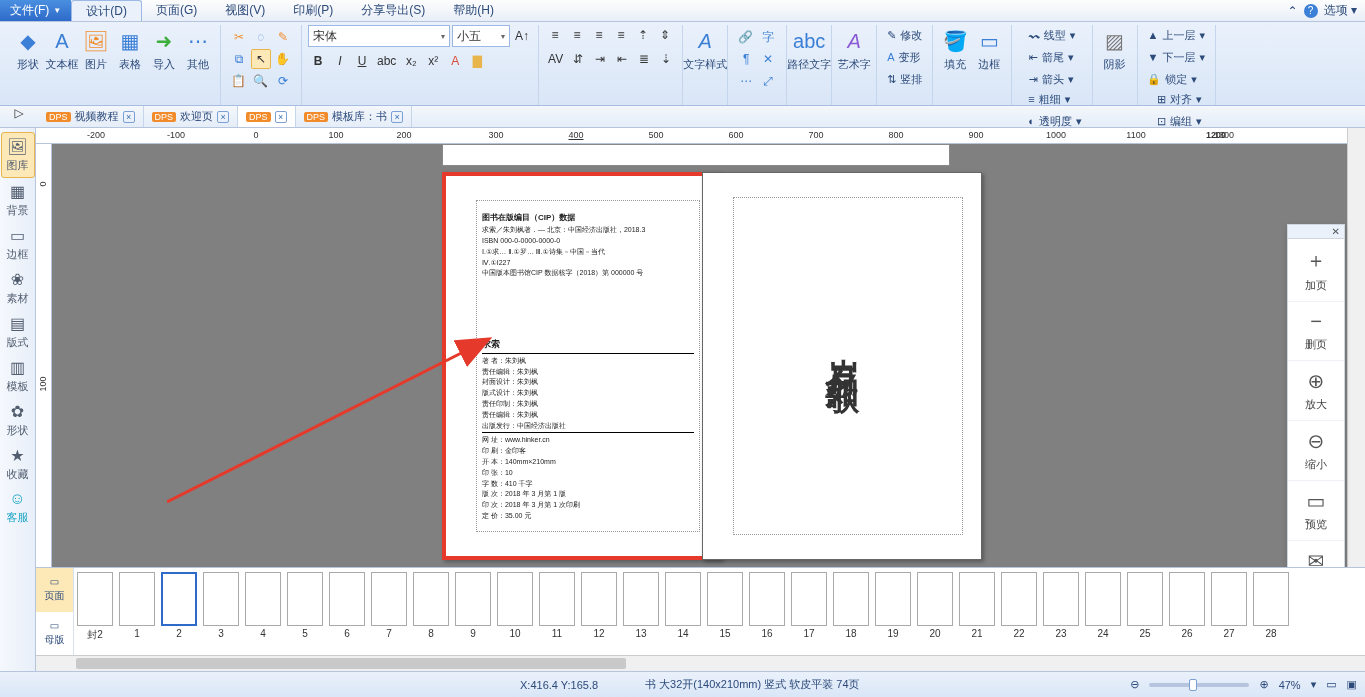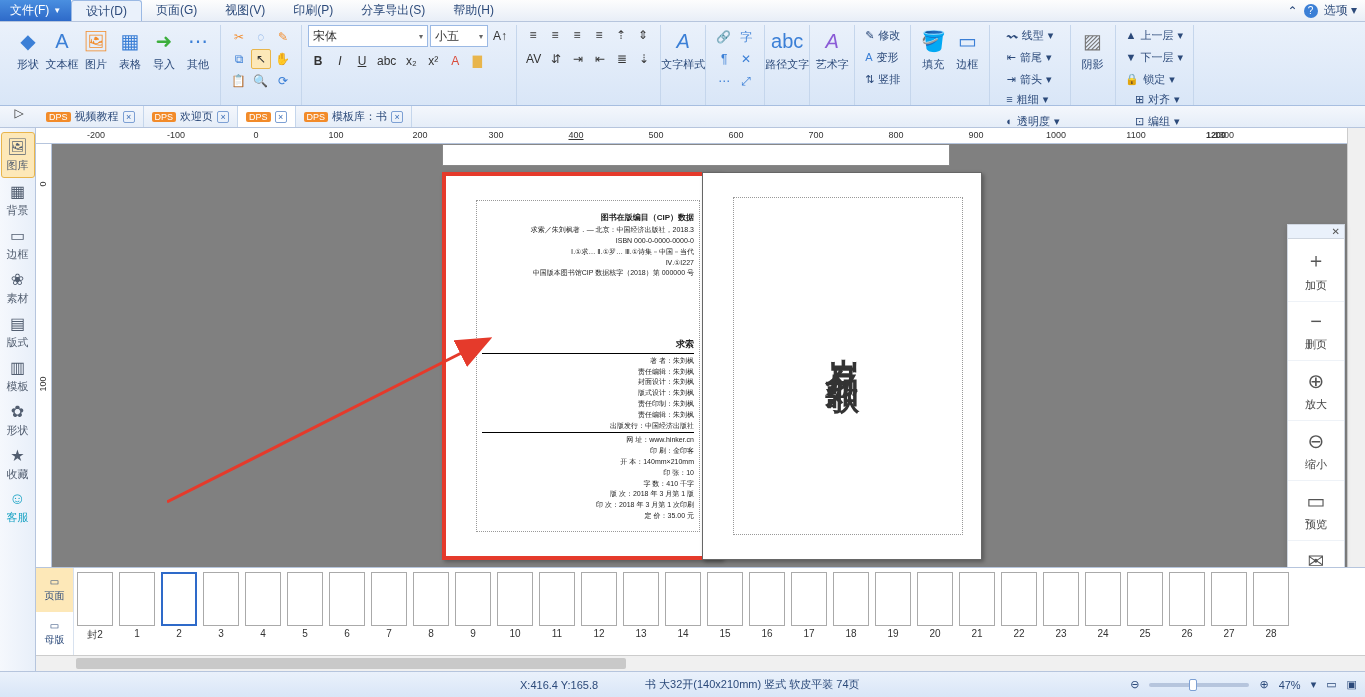--- a/index.html
+++ b/index.html
@@ -46,21 +46,21 @@
 .sidepanel .sitem .sic { font-size: 16px; }
 .sidepanel .sitem.cyan { color: #1aa3c4; }
 .hruler { position: absolute; left: 36px; top: 128px; right: 18px; height: 16px; background: #fff; border-bottom: 1px solid #b6c5dd; font-size: 9px; color: #333; overflow: hidden; }
 .hruler .marks { position: absolute; inset: 0; }
 .hruler .ticklbl { position: absolute; top: 2px; font-size: 9px; transform: translateX(-50%); }
 .vruler { position: absolute; left: 36px; top: 144px; width: 16px; bottom: 130px; background: #fff; border-right: 1px solid #b6c5dd; }
 .vruler .ticklbl { position: absolute; left: 2px; font-size: 9px; writing-mode: vertical-rl; transform: translateY(-50%) rotate(180deg); }
 
 .pages { position: absolute; left: 52px; top: 144px; right: 18px; bottom: 130px; background: #808080; overflow: hidden; }
 .topband { position: absolute; left: 390px; top: 0; width: 508px; height: 22px; background: #fff; border: 1px solid #888; }
-.page { position: absolute; top: 28px; width: 280px; height: 388px; background: #fff; border: 1px solid #666; box-shadow: 2px 2px 4px rgba(0,0,0,0.3); text-align: right; }
+.page { position: absolute; top: 28px; width: 280px; height: 388px; background: #fff; border: 1px solid #666; box-shadow: 2px 2px 4px rgba(0,0,0,0.3); }
 .page.left { left: 390px; border: 4px solid #e53a2b; }
 .page.right { left: 650px; }
 .page .margin { position: absolute; inset: 24px 18px 24px 30px; border: 1px dotted #999; }
 .page.left .content { position: absolute; left: 36px; top: 36px; right: 24px; font-size: 7px; color: #222; line-height: 1.4; }
 .page.left .content .tt { font-weight: bold; font-size: 8px; margin-bottom: 2px; }
 .page.left .content .ln { margin-bottom: 1px; }
 .page.left .content .sec { margin-top: 60px; font-size: 9px; font-weight: bold; }
 .page.left .content hr { border: none; border-top: 1px solid #000; margin: 2px 0; }
 .page.left .content .kv { margin-bottom: 1px; }
 .page.right .calligraphy { position: absolute; left: 50%; top: 45%; transform: translate(-50%,-50%); font-size: 34px; font-family: "STXingkai","KaiTi",cursive; writing-mode: vertical-rl; letter-spacing: 8px; font-weight: bold; }
@@ -167,21 +167,21 @@
       </div>
       <div class="row">
         <div class="sm c-blue">📋</div>
         <div class="sm c-blue">🔍</div>
         <div class="sm c-blue">⟳</div>
       </div>
     </div>
   </div>
   <div class="rgroup" style="flex-direction:column;align-items:flex-start;gap:4px">
     <div class="ribrow">
-      <div class="fontbox" style="width:120px">
+      <div class="fontbox" style="width:142px">
           <span>宋体</span>
           <span class="dd">▾</span>
         </div>
       <div class="fontbox" style="width:58px">
           <span>小五</span>
           <span class="dd">▾</span>
         </div>
       <div class="rbtn">A↑</div>
     </div>
     <div class="ribrow">
@@ -368,21 +368,21 @@
       <div>客服</div>
     </div>
   </div>
 
 <div class="hruler">
     <div class="marks">
       <div class="ticklbl" style="left: 60px;">-200</div>
       <div class="ticklbl" style="left: 140px;">-100</div>
       <div class="ticklbl" style="left: 220px;">0</div>
       <div class="ticklbl" style="left: 300px;">100</div>
-      <div class="ticklbl" style="left: 384px;">200</div>
+      <div class="ticklbl" style="left: 368px;">200</div>
       <div class="ticklbl" style="left: 460px;">300</div>
       <div class="ticklbl" style="left: 540px; text-decoration: underline;">400</div>
       <div class="ticklbl" style="left: 620px;">500</div>
       <div class="ticklbl" style="left: 700px;">600</div>
       <div class="ticklbl" style="left: 780px;">700</div>
       <div class="ticklbl" style="left: 860px;">800</div>
       <div class="ticklbl" style="left: 940px;">900</div>
       <div class="ticklbl" style="left: 1020px;">1000</div>
       <div class="ticklbl" style="left: 1100px;">1100</div>
       <div class="ticklbl" style="left: 1180px; font-weight: bold;">1200</div>

